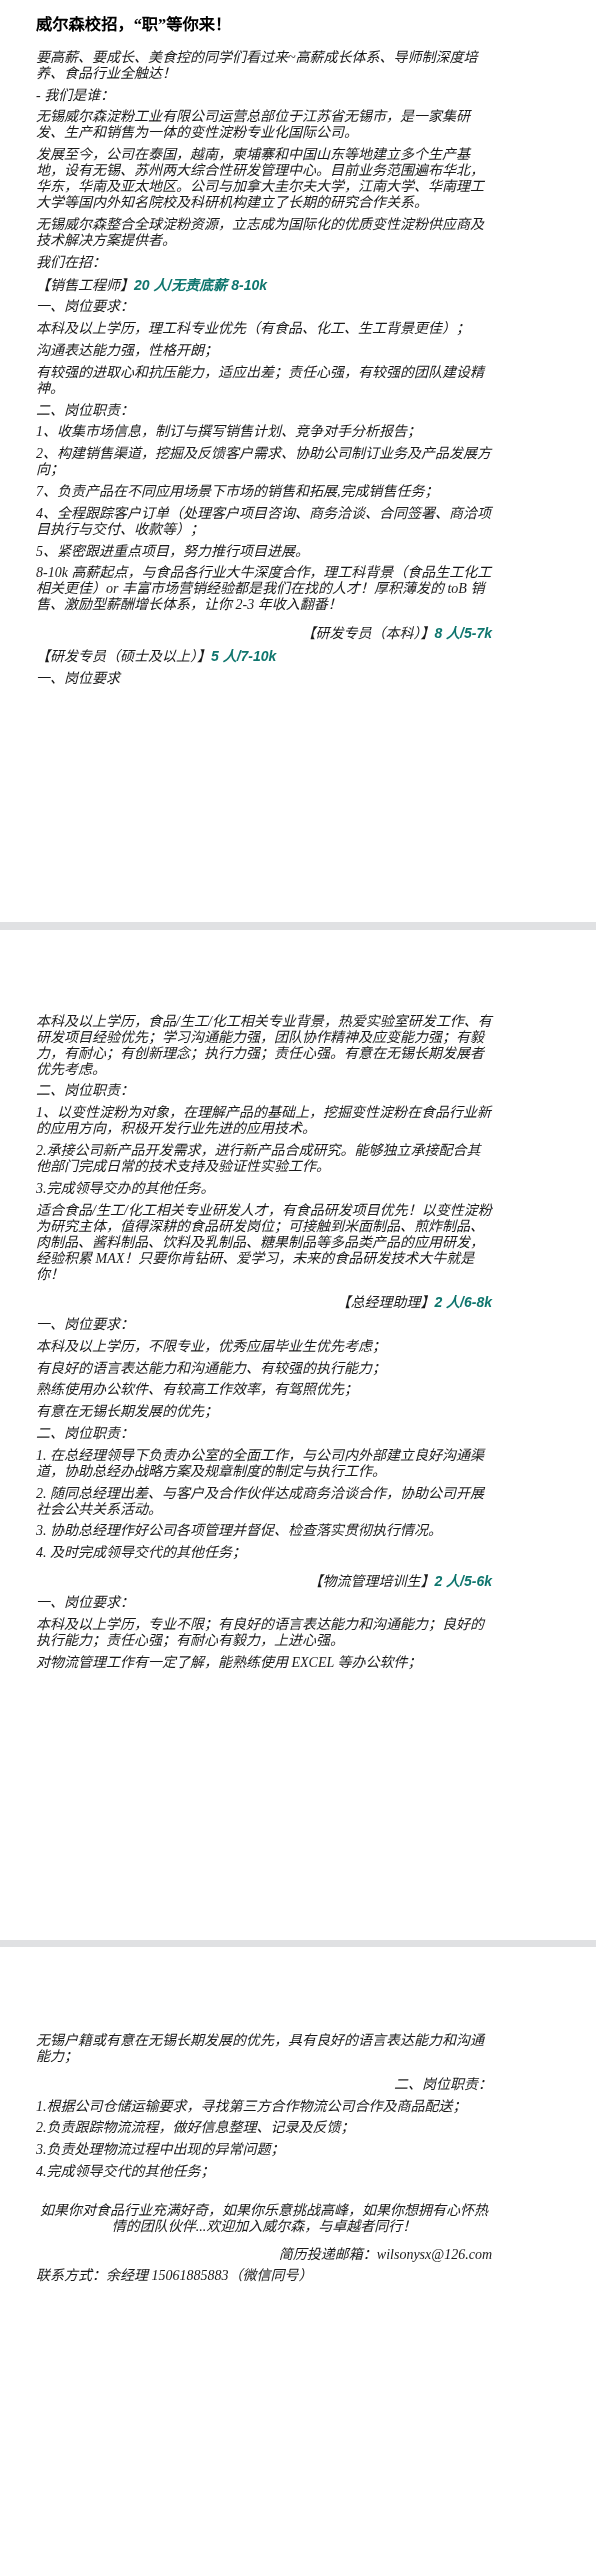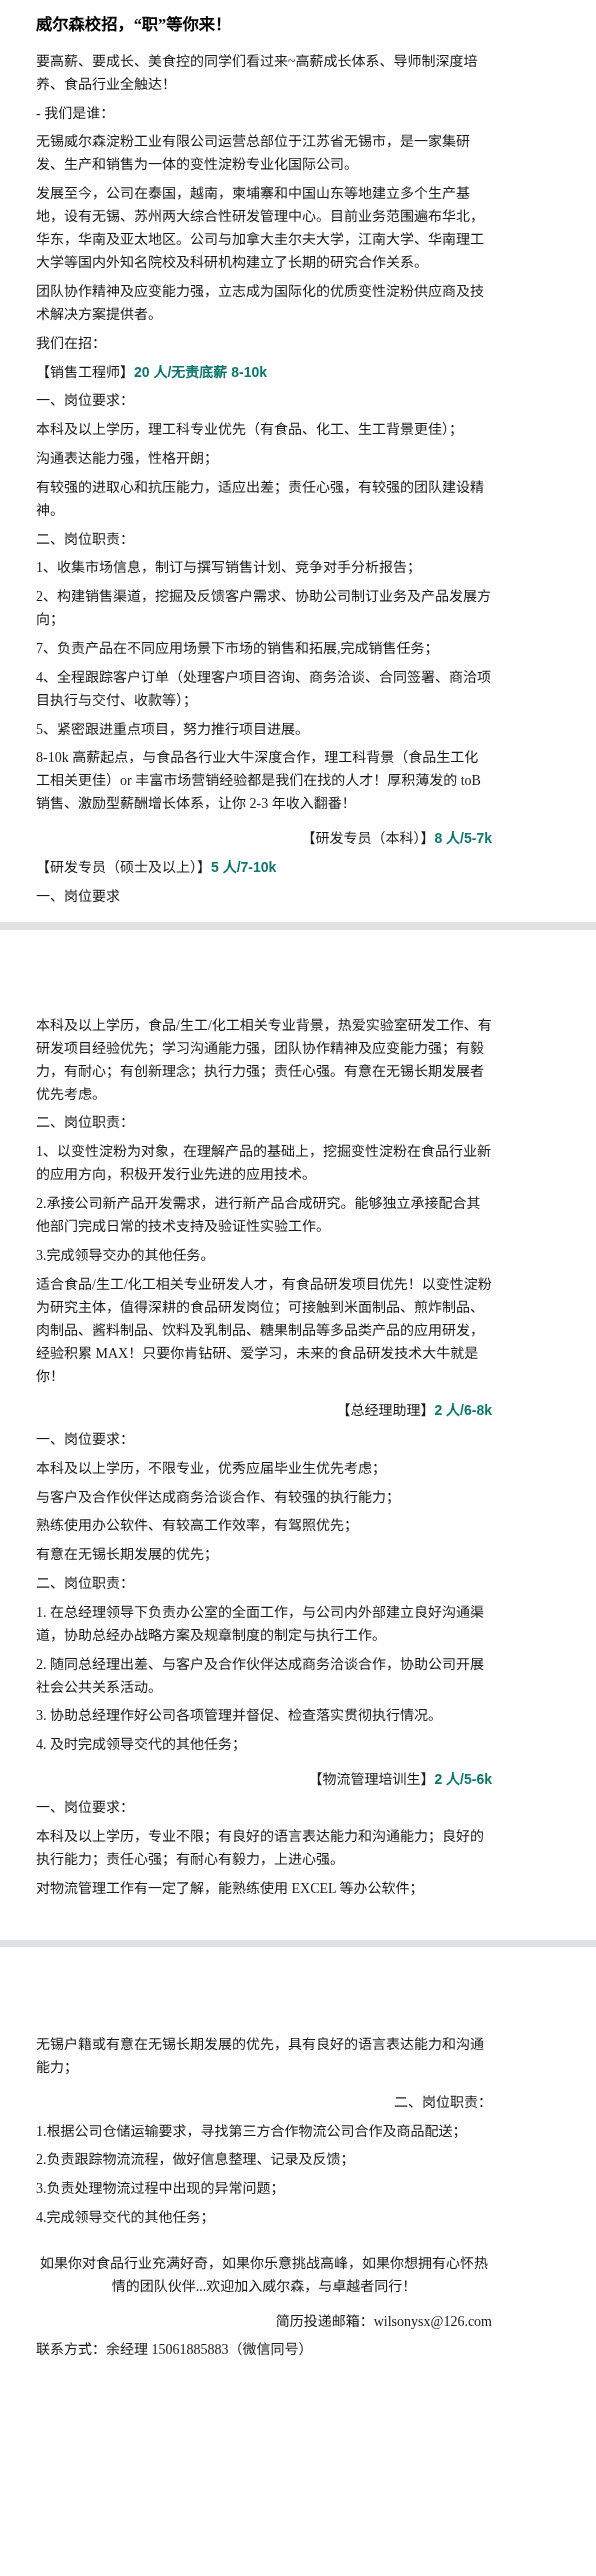--- a/index.html
+++ b/index.html
@@ -24,23 +24,24 @@
   .page-pos-2 { height: 1010px; padding-top: 84px; }
   .page-pos-3 { height: 629px;  padding-top: 86px; }
   .page-break {
     width: 596px;
     height: 7.7px;
     background: #e0e1e3;
   }
   p.b {
     margin: 0 0 5.8px 0;
     font-size: 14px;
-    line-height: 23px;
+    line-height: 16px;
     color: #1a1a1a;
     word-break: break-all;
+    font-style: italic;
   }
   p.b-title {
     margin: 0 0 13.4px 0;
     font-size: 16.3px;
     line-height: 25px;
     font-weight: bold;
     color: #000000;
   }
   p.gap-md { margin-top: 11.5px; text-align: right; }
   p.gap-lg { margin-top: 23px; text-align: center; }
@@ -54,21 +55,21 @@
 </head>
 <body>
 
 <div id="doc-root">
     <div class="page page-pos-1">
       <p class="b-title">威尔森校招，“职”等你来！</p>
       <p class="b">要高薪、要成长、美食控的同学们看过来~高薪成长体系、导师制深度培养、食品行业全触达！</p>
       <p class="b">- 我们是谁：</p>
       <p class="b">无锡威尔森淀粉工业有限公司运营总部位于江苏省无锡市，是一家集研发、生产和销售为一体的变性淀粉专业化国际公司。</p>
       <p class="b">发展至今，公司在泰国，越南，柬埔寨和中国山东等地建立多个生产基地，设有无锡、苏州两大综合性研发管理中心。目前业务范围遍布华北，华东，华南及亚太地区。公司与加拿大圭尔夫大学，江南大学、华南理工大学等国内外知名院校及科研机构建立了长期的研究合作关系。</p>
-      <p class="b">团队协作精神及应变能力强，立志成为国际化的优质变性淀粉供应商及技术解决方案提供者。</p>
+      <p class="b">无锡威尔森整合全球淀粉资源，立志成为国际化的优质变性淀粉供应商及技术解决方案提供者。</p>
       <p class="b">我们在招：</p>
       <p class="b"><span>【销售工程师】</span><span class="job-quota">20 人/无责底薪 8-10k</span></p>
       <p class="b">一、岗位要求：</p>
       <p class="b">本科及以上学历，理工科专业优先（有食品、化工、生工背景更佳）；</p>
       <p class="b">沟通表达能力强，性格开朗；</p>
       <p class="b">有较强的进取心和抗压能力，适应出差；责任心强，有较强的团队建设精神。</p>
       <p class="b">二、岗位职责：</p>
       <p class="b">1、收集市场信息，制订与撰写销售计划、竞争对手分析报告；</p>
       <p class="b">2、构建销售渠道，挖掘及反馈客户需求、协助公司制订业务及产品发展方向；</p>
       <p class="b">7、负责产品在不同应用场景下市场的销售和拓展,完成销售任务；</p>
@@ -83,21 +84,21 @@
     <div class="page page-pos-2">
       <p class="b">本科及以上学历，食品/生工/化工相关专业背景，热爱实验室研发工作、有研发项目经验优先；学习沟通能力强，团队协作精神及应变能力强；有毅力，有耐心；有创新理念；执行力强；责任心强。有意在无锡长期发展者优先考虑。</p>
       <p class="b">二、岗位职责：</p>
       <p class="b">1、以变性淀粉为对象，在理解产品的基础上，挖掘变性淀粉在食品行业新的应用方向，积极开发行业先进的应用技术。</p>
       <p class="b">2.承接公司新产品开发需求，进行新产品合成研究。能够独立承接配合其他部门完成日常的技术支持及验证性实验工作。</p>
       <p class="b">3.完成领导交办的其他任务。</p>
       <p class="b">适合食品/生工/化工相关专业研发人才，有食品研发项目优先！以变性淀粉为研究主体，值得深耕的食品研发岗位；可接触到米面制品、煎炸制品、肉制品、酱料制品、饮料及乳制品、糖果制品等多品类产品的应用研发，经验积累 MAX！只要你肯钻研、爱学习，未来的食品研发技术大牛就是你！</p>
       <p class="b gap-md"><span>【总经理助理】</span><span class="job-quota">2 人/6-8k</span></p>
       <p class="b">一、岗位要求：</p>
       <p class="b">本科及以上学历，不限专业，优秀应届毕业生优先考虑；</p>
-      <p class="b">与客户及合作伙伴达成商务洽谈合作、有较强的执行能力；</p>
+      <p class="b">有良好的语言表达能力和沟通能力、有较强的执行能力；</p>
       <p class="b">熟练使用办公软件、有较高工作效率，有驾照优先；</p>
       <p class="b">有意在无锡长期发展的优先；</p>
       <p class="b">二、岗位职责：</p>
       <p class="b">1. 在总经理领导下负责办公室的全面工作，与公司内外部建立良好沟通渠道，协助总经办战略方案及规章制度的制定与执行工作。</p>
       <p class="b">2. 随同总经理出差、与客户及合作伙伴达成商务洽谈合作，协助公司开展社会公共关系活动。</p>
       <p class="b">3. 协助总经理作好公司各项管理并督促、检查落实贯彻执行情况。</p>
       <p class="b">4. 及时完成领导交代的其他任务；</p>
       <p class="b gap-md"><span>【物流管理培训生】</span><span class="job-quota">2 人/5-6k</span></p>
       <p class="b">一、岗位要求：</p>
       <p class="b">本科及以上学历，专业不限；有良好的语言表达能力和沟通能力；良好的执行能力；责任心强；有耐心有毅力，上进心强。</p>

